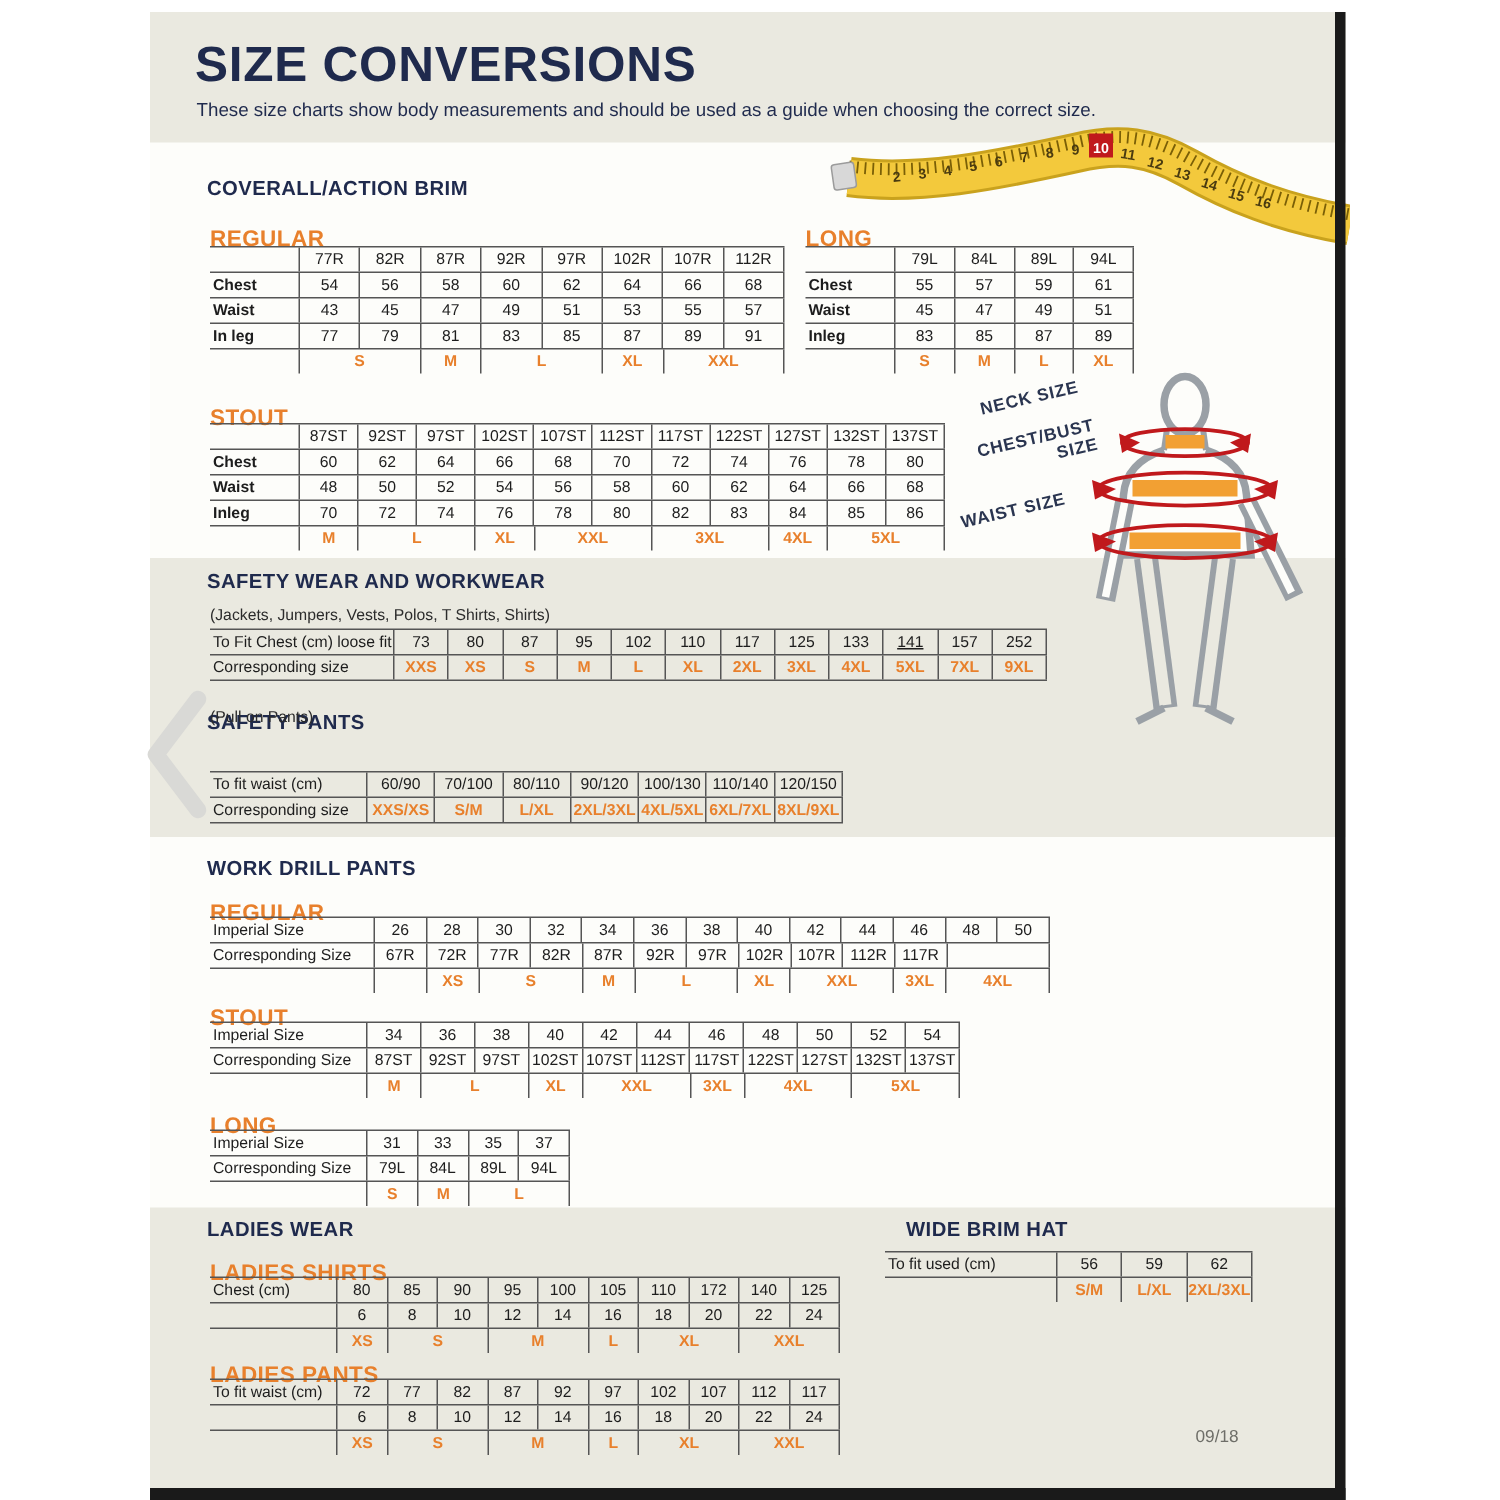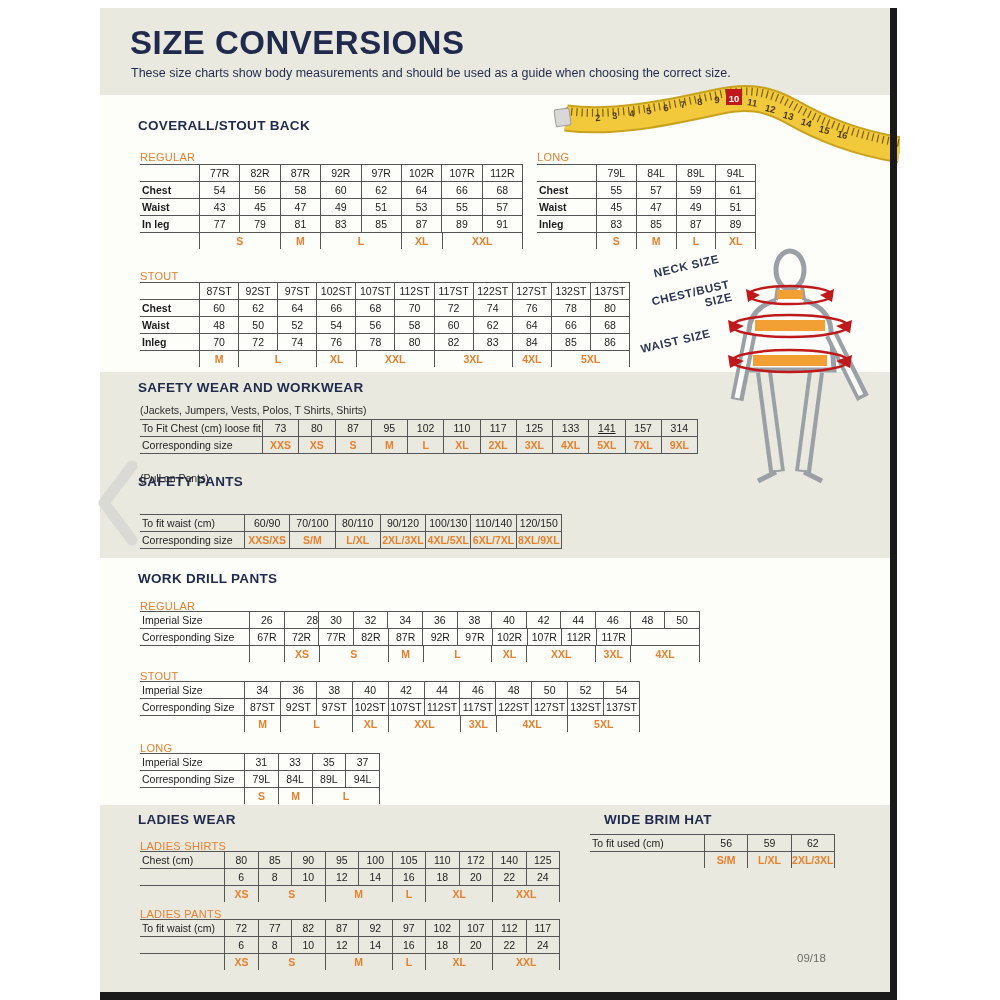--- a/index.html
+++ b/index.html
@@ -8,21 +8,21 @@
   .page{position:absolute;left:100px;top:8px;width:797px;height:992px;background:#fdfdfa}
   .band{position:absolute;left:0;width:797px;background:#eae9e0}
   #band1{top:0;height:87px}
   #band2{top:364px;height:186px}
   #band3{top:797px;height:195px}
   .edge-r{position:absolute;right:0;top:0;width:7px;height:100%;background:#1a1a1a}
   .edge-b{position:absolute;left:0;bottom:0;width:100%;height:8px;background:#1a1a1a}
   .h1{font-size:33px;font-weight:bold;color:#1f2a4d;letter-spacing:.5px}
   .sub{font-size:12.5px;color:#1f2a4d}
   .h2{font-size:13.5px;font-weight:bold;color:#1f2a4d;letter-spacing:.3px}
-  .olab{font-size:11px;font-weight:normal;color:#e8802c;letter-spacing:.3px}
+  .olab{font-size:15px;font-weight:bold;color:#e8802c;letter-spacing:.3px}
   .note{font-size:10.5px;color:#2b2b2b}
   .foot{font-size:11.5px;color:#6e6e68}
   
   .t-table{position:absolute;font-size:10.5px;color:#1d1d1d;border-top:1px solid #555;background:transparent}
   .t-row{display:flex;border-bottom:1px solid #555}
   .t-row.size{border-bottom:none}
   .t-lab{flex:0 0 auto;padding:2px 2px;text-align:left;white-space:nowrap;overflow:hidden}
   .blab .t-lab{font-weight:bold}
   .t-cell{flex:1 1 0;text-align:center;padding:2px 0;border-left:1px solid #555;white-space:nowrap}
   .t-cell:last-child{border-right:1px solid #555}
@@ -62,21 +62,21 @@
         <text x="182" y="18" transform="rotate(0 182 16)" class="tapenum hl">10</text>
         <text x="200" y="22" transform="rotate(10 200 20)" class="tapenum">11</text>
         <text x="218" y="28" transform="rotate(14 218 26)" class="tapenum">12</text>
         <text x="236" y="35" transform="rotate(16 236 33)" class="tapenum">13</text>
         <text x="254" y="42" transform="rotate(17 254 40)" class="tapenum">14</text>
         <text x="272" y="49" transform="rotate(16 272 47)" class="tapenum">15</text>
         <text x="290" y="54" transform="rotate(14 290 52)" class="tapenum">16</text>
       </g>
   </svg>
 
-  <div class="abs h2" style="left:38px;top:110px">COVERALL/STOUT BACK</div>
+  <div class="abs h2" style="left:38px;top:110px">COVERALL/ACTION BRIM</div>
   <div class="abs olab" style="left:40px;top:143px">REGULAR</div>
   <div class="blab t-table" style="left:40px;top:156px;width:383px">
       <div class="t-row">
         <div class="t-lab" style="width: 55px;"></div>
         <div class="t-cell" style="flex: 1 1 0px;">77R</div>
         <div class="t-cell" style="flex: 1 1 0px;">82R</div>
         <div class="t-cell" style="flex: 1 1 0px;">87R</div>
         <div class="t-cell" style="flex: 1 1 0px;">92R</div>
         <div class="t-cell" style="flex: 1 1 0px;">97R</div>
         <div class="t-cell" style="flex: 1 1 0px;">102R</div>
@@ -281,21 +281,21 @@
         <div class="t-cell" style="flex: 1 1 0px;">80</div>
         <div class="t-cell" style="flex: 1 1 0px;">87</div>
         <div class="t-cell" style="flex: 1 1 0px;">95</div>
         <div class="t-cell" style="flex: 1 1 0px;">102</div>
         <div class="t-cell" style="flex: 1 1 0px;">110</div>
         <div class="t-cell" style="flex: 1 1 0px;">117</div>
         <div class="t-cell" style="flex: 1 1 0px;">125</div>
         <div class="t-cell" style="flex: 1 1 0px;">133</div>
         <div class="t-cell" style="flex: 1 1 0px; text-decoration: underline;">141</div>
         <div class="t-cell" style="flex: 1 1 0px;">157</div>
-        <div class="t-cell" style="flex: 1 1 0px;">314</div>
+        <div class="t-cell" style="flex: 1 1 0px;">252</div>
       </div>
       <div class="t-row orange">
         <div class="t-lab" style="width: 118px;">Corresponding size</div>
         <div class="t-cell" style="flex: 1 1 0px;">XXS</div>
         <div class="t-cell" style="flex: 1 1 0px;">XS</div>
         <div class="t-cell" style="flex: 1 1 0px;">S</div>
         <div class="t-cell" style="flex: 1 1 0px;">M</div>
         <div class="t-cell" style="flex: 1 1 0px;">L</div>
         <div class="t-cell" style="flex: 1 1 0px;">XL</div>
         <div class="t-cell" style="flex: 1 1 0px;">2XL</div>
@@ -334,21 +334,21 @@
         <div class="t-cell" style="flex: 1 1 0px;">8XL/9XL</div>
       </div>
     </div>
 
   <div class="abs h2" style="left:38px;top:563px">WORK DRILL PANTS</div>
   <div class="abs olab" style="left:40px;top:592px">REGULAR</div>
   <div style="left:40px;top:603px;width:560px" class="t-table">
       <div class="t-row">
         <div class="t-lab" style="width: 105px;">Imperial Size</div>
         <div class="t-cell" style="flex: 1 1 0px;">26</div>
-        <div class="t-cell" style="flex: 1 1 0px; text-align: right;">28</div>
+        <div class="t-cell" style="flex: 1 1 0px;">28</div>
         <div class="t-cell" style="flex: 1 1 0px;">30</div>
         <div class="t-cell" style="flex: 1 1 0px;">32</div>
         <div class="t-cell" style="flex: 1 1 0px;">34</div>
         <div class="t-cell" style="flex: 1 1 0px;">36</div>
         <div class="t-cell" style="flex: 1 1 0px;">38</div>
         <div class="t-cell" style="flex: 1 1 0px;">40</div>
         <div class="t-cell" style="flex: 1 1 0px;">42</div>
         <div class="t-cell" style="flex: 1 1 0px;">44</div>
         <div class="t-cell" style="flex: 1 1 0px;">46</div>
         <div class="t-cell" style="flex: 1 1 0px;">48</div>

